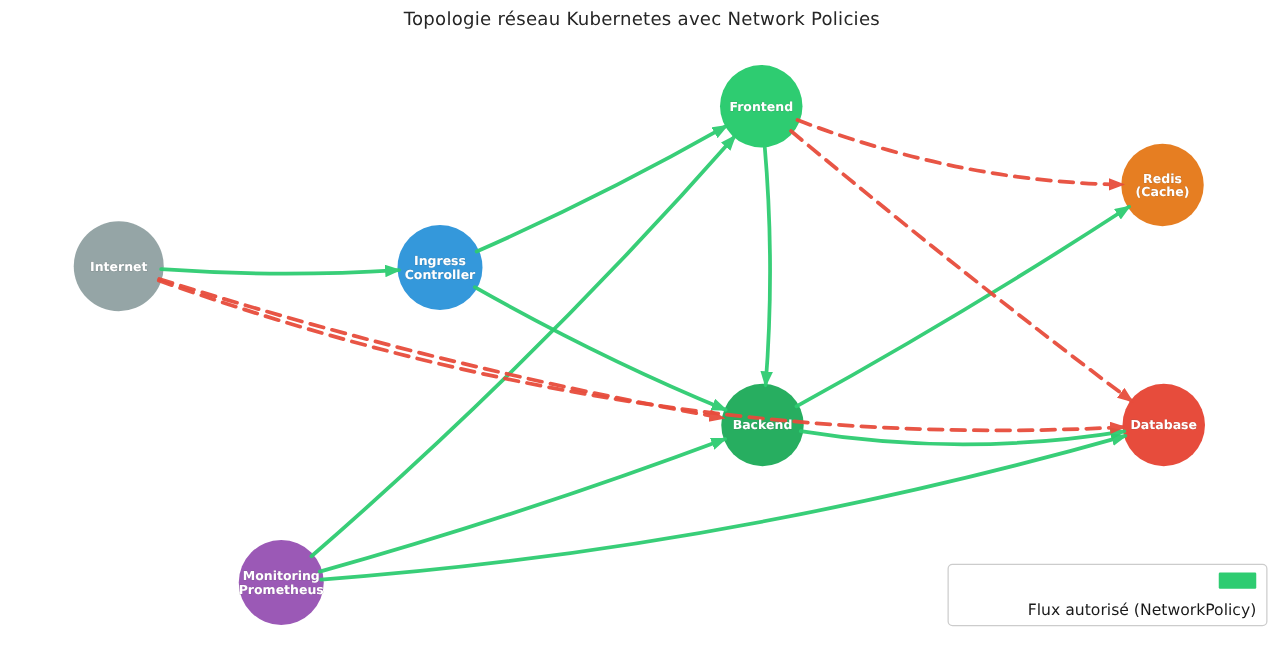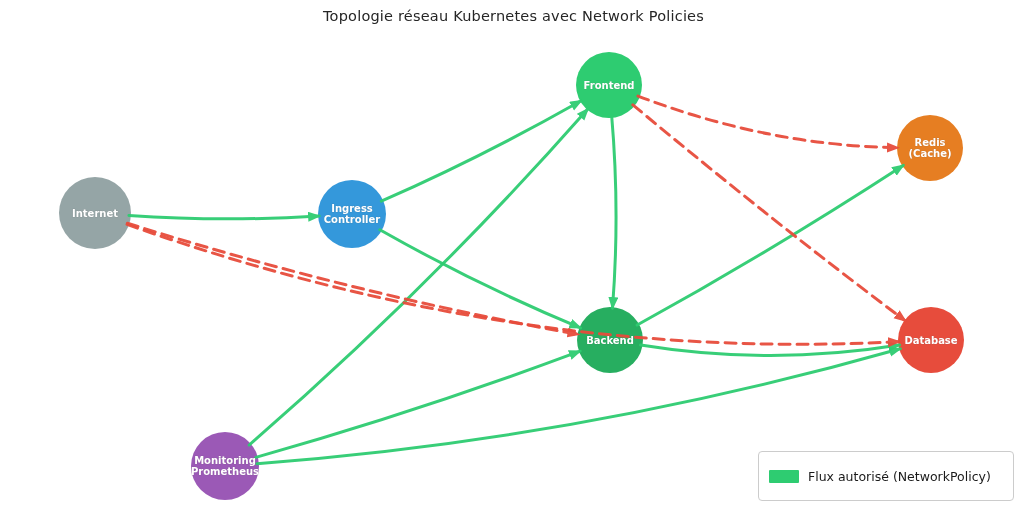--- a/index.html
+++ b/index.html
@@ -16,21 +16,21 @@
     font-family:"DejaVu Sans","Liberation Sans",sans-serif;
     font-size:10px;font-weight:bold;fill:#ffffff;text-anchor:middle;
     paint-order:stroke;stroke:rgba(90,90,90,0.28);stroke-width:0.6px;
   }
   #legend{
     position:absolute;left:758px;top:451px;width:256px;height:50px;
     background:rgba(255,255,255,0.9);border:1px solid #cccccc;border-radius:4px;
     box-sizing:border-box;padding:5px 8px 5px 10px;
     display:flex;flex-direction:column;justify-content:space-around;
   }
-  .legend-row{display:flex;align-items:center;gap:9px;}
+  .legend-row{display:flex;align-items:flex-end;gap:9px;flex-direction:column;}
   .legend-swatch{width:30px;height:13px;border-radius:1px;flex:0 0 auto;}
   .legend-label{font-size:12.5px;color:#1a1a1a;white-space:nowrap;}
 </style>
 </head>
 <body>
 
 <div id="canvas">
   <div id="title">Topologie réseau Kubernetes avec Network Policies</div>
   <svg id="graph" width="1027" height="517" viewBox="0 0 1027 517" xmlns="http://www.w3.org/2000/svg">
       <defs>

